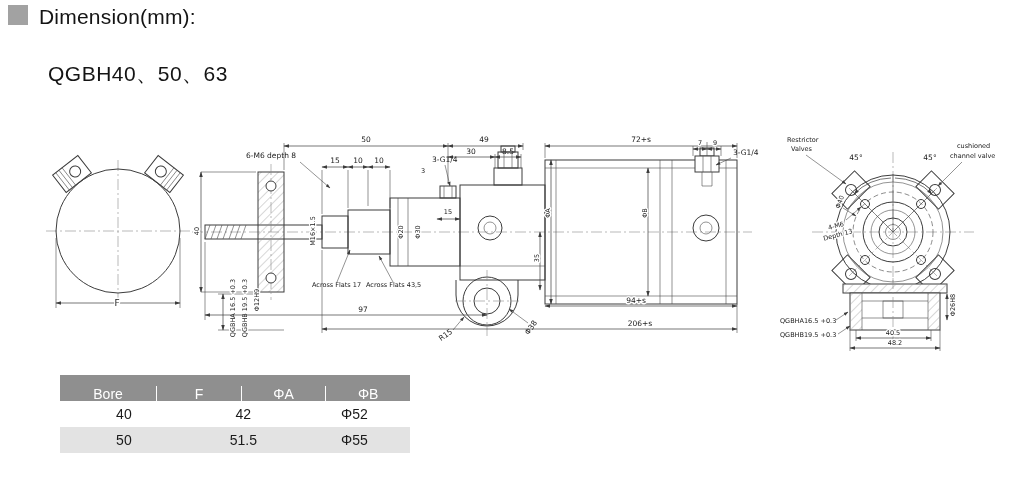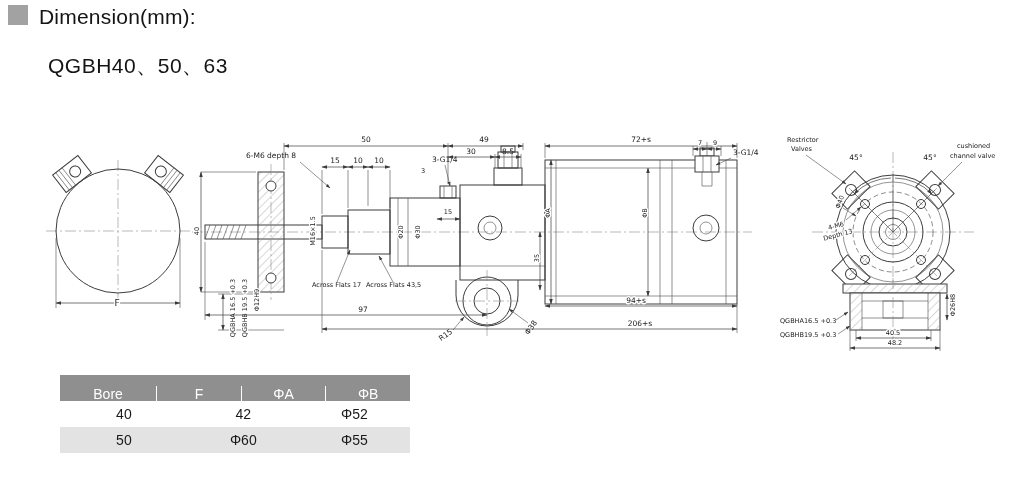--- a/index.html
+++ b/index.html
@@ -7,21 +7,21 @@
   body {
     background:#fff;
     font-family:"Liberation Sans", sans-serif;
     position:relative;
     overflow:hidden;
     color:#1a1a1a;
   }
   .header-row { position:absolute; left:8px; top:5px; display:flex; align-items:flex-start; gap:11px; }
   .bullet { width:20px; height:20px; background:#a2a2a2; }
   .title { font-size:21px; font-weight:500; color:#141414; letter-spacing:0.2px; }
-  .model { position:absolute; left:48px; top:52px; font-size:21px; font-weight:500; color:#141414; letter-spacing:0.5px; }
+  .model { position:absolute; left:48px; top:60px; font-size:21px; font-weight:500; color:#141414; letter-spacing:0.5px; }
 
   .drawing-svg { position:absolute; left:0; top:0; }
 
   
   .ln   { fill:none; stroke:#3c3c3c; stroke-width:1; }
   .lnt  { fill:none; stroke:#4c4c4c; stroke-width:0.6; }
   .cl   { fill:none; stroke:#8a8a8a; stroke-width:0.6; stroke-dasharray:11 3 2 3; }
   .dsh  { fill:none; stroke:#5a5a5a; stroke-width:0.7; stroke-dasharray:5 3; }
   .dim  { fill:none; stroke:#3c3c3c; stroke-width:0.7; }
   .wht  { fill:#fff; stroke:#3c3c3c; stroke-width:1; }
@@ -329,16 +329,16 @@
     <div class="td">ΦA</div>
     <div class="td">ΦB</div>
   </div>
   <div class="tr">
     <div class="td c0">40</div>
     <div class="td">42</div>
     <div class="td">Φ52</div>
   </div>
   <div class="tr alt">
     <div class="td c0">50</div>
-    <div class="td">Φ60</div>
+    <div class="td">51.5</div>
     <div class="td">Φ55</div>
   </div>
 </div>
 
 </body></html>

